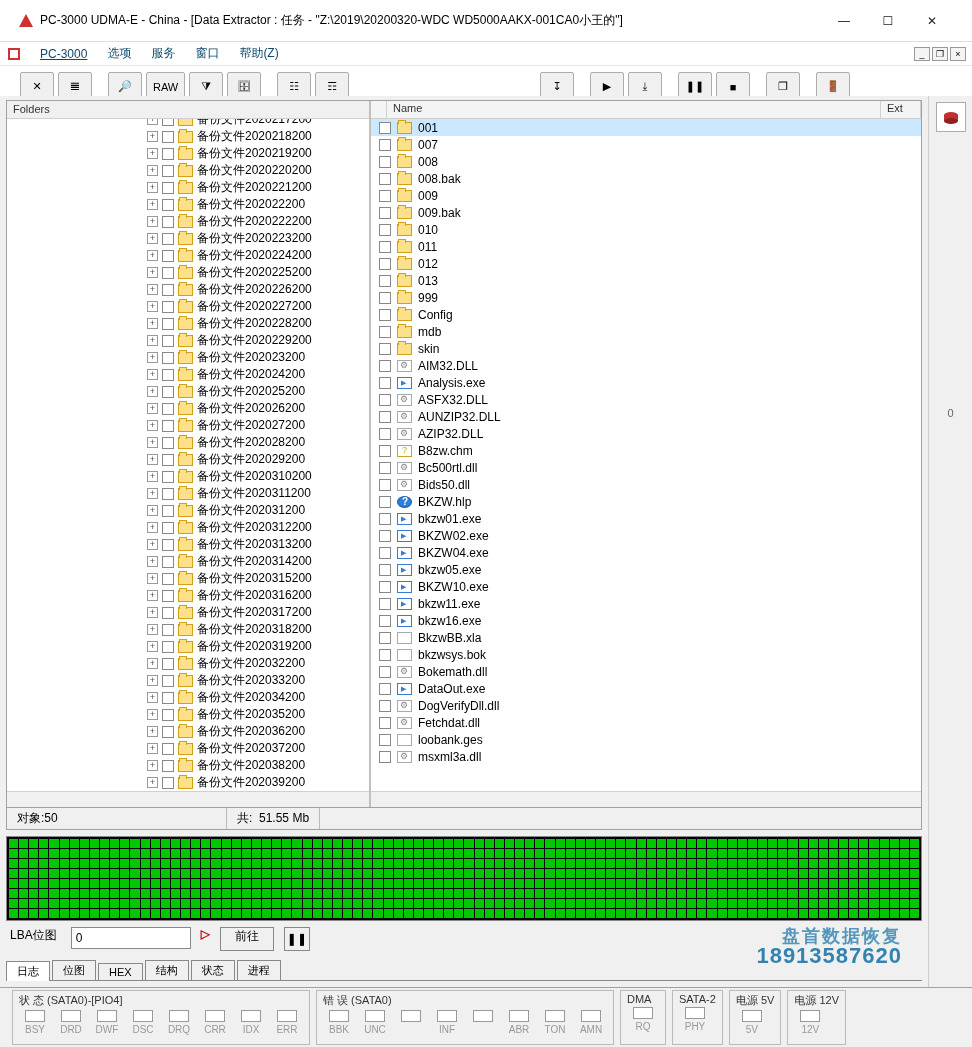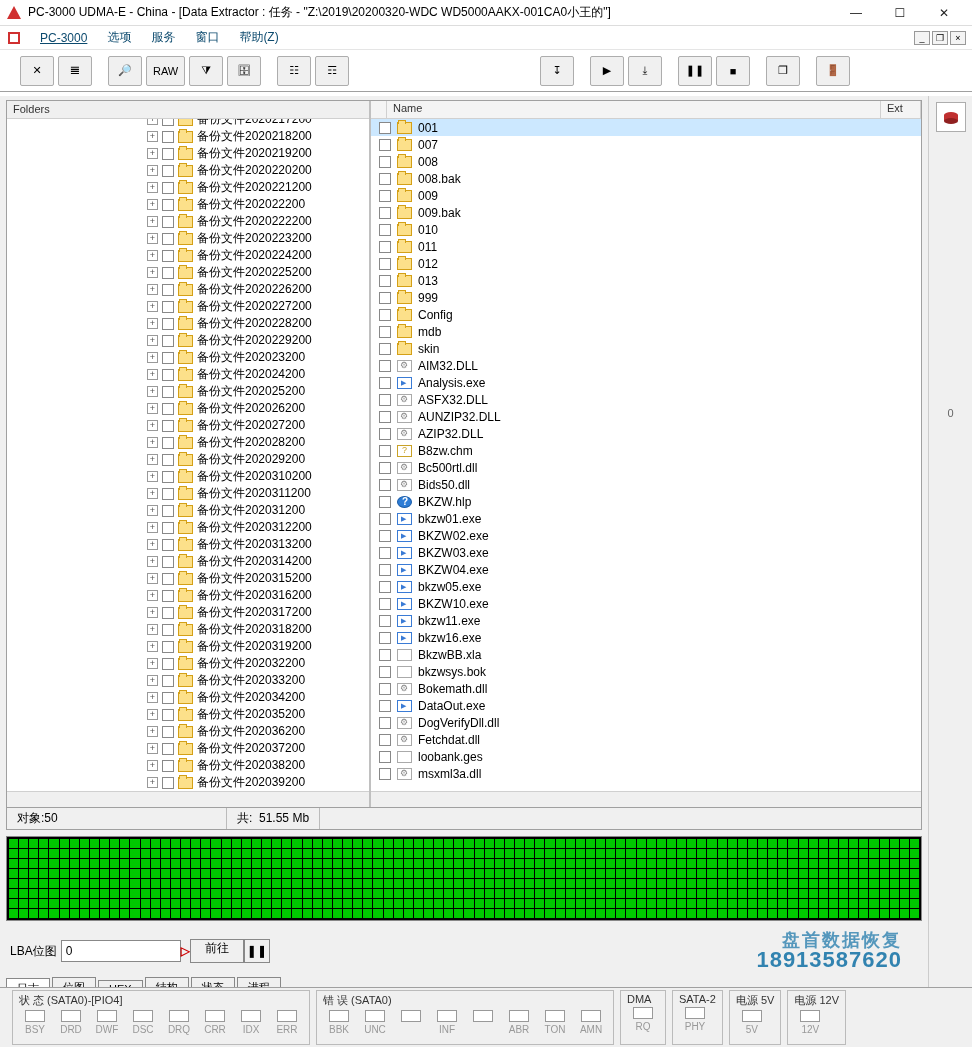--- a/index.html
+++ b/index.html
@@ -1,17 +1,17 @@
 <!DOCTYPE html>
 <html><head>
 <meta charset="utf-8">
 <style>
 * { box-sizing: border-box; margin: 0; padding: 0; font-family: "Microsoft YaHei", "Segoe UI", Tahoma, sans-serif; font-size: 12px; }
 body { background: #fff; width: 972px; height: 1047px; overflow: hidden; position: relative; }
-.titlebar { height: 26px; background: #fff; border-bottom: 1px solid #ddd; display: flex; align-items: center; padding: 0 6px; }
+.titlebar { height: 42px; background: #fff; border-bottom: 1px solid #ddd; display: flex; align-items: center; padding: 0 18px; }
 .titlebar .app-icon { width: 16px; height: 16px; margin-right: 6px; }
 .titlebar .title { flex: 1; color: #000; }
 .titlebar .winbtn { width: 44px; height: 28px; display: flex; align-items: center; justify-content: center; color: #222; }
 .menubar { height: 24px; display: flex; align-items: center; padding: 0 6px; gap: 4px; border-bottom: 1px solid #e5e5e5; position: relative; }
 .menubar .menu-icon { width: 16px; height: 16px; margin-right: 6px; }
 .menubar .menu-item { padding: 2px 8px; color: #0c4a6e; }
 .menubar .menu-item u { text-decoration: underline; }
 .menubar .mdi-btns { position: absolute; right: 6px; display: flex; gap: 2px; }
 .menubar .mdi-btns div { width: 16px; height: 14px; border: 1px solid #999; background: #f4f4f4; font-size: 9px; display: flex; align-items: center; justify-content: center; }
 .toolbar { height: 42px; border-bottom: 1px solid #a0a0a0; display: flex; align-items: center; padding: 4px 8px; gap: 4px; }
@@ -55,21 +55,21 @@
 .file-row .fico.hlp::after { content: "?"; color: #fff; position: absolute; left: 4px; top: -1px; font-size: 10px; font-weight: bold; }
 .file-row .fico.chm { background: #fff; border: 1px solid #c9a227; }
 .file-row .fico.chm::after { content: "?"; position: absolute; left: 4px; top: -1px; font-size: 9px; color: #c9a227; }
 .file-row .lbl { font-size: 12px; }
 .file-scroll-h { height: 16px; background: #f0f0f0; border-top: 1px solid #d0d0d0; }
 .statusrow { height: 22px; border: 1px solid #a0a0a0; border-top: none; margin: 0 6px; display: flex; align-items: center; background: #f0f0f0; }
 .statusrow .cell { padding: 2px 10px; border-right: 1px solid #bbb; }
 .bitmap { margin: 6px; border: 1px solid #888; background: #000; position: relative; }
 .bitmap-grid { display: grid; grid-template-columns: repeat(90, 1fr); grid-auto-rows: 9px; gap: 1px; padding: 2px; background: #000; }
 .bitmap-grid .cell { background: #00c800; }
-.lba-row { height: 30px; margin: 12px 6px; display: flex; align-items: center; position: relative; }
+.lba-row { height: 30px; margin: 0 6px; display: flex; align-items: flex-start; gap: 10px; position: relative; }
 .lba-row .lba-lbl { padding: 0 4px; }
 .lba-row input { height: 22px; width: 120px; border: 1px solid #888; padding: 0 4px; background: #fff; }
 .lba-row .btn { height: 24px; padding: 0 14px; border: 1px solid #888; background: #f0f0f0; }
 .lba-row .pausebtn { width: 26px; height: 24px; border: 1px solid #888; background: #f0f0f0; display: flex; align-items: center; justify-content: center; }
 .lba-row .watermark { position: absolute; right: 20px; color: #0369a1; font-size: 20px; font-weight: bold; display: flex; flex-direction: column; align-items: flex-end; line-height: 1; }
 .lba-row .watermark .wm1 { font-size: 18px; opacity: 0.65; letter-spacing: 2px; }
 .lba-row .watermark .wm2 { font-size: 22px; letter-spacing: 1px; opacity: 0.8;}
 .tabs { height: 22px; margin: 2px 6px 0 6px; display: flex; align-items: flex-end; border-bottom: 1px solid #888; }
 .tabs .tab { padding: 2px 10px; border: 1px solid #888; border-bottom: none; background: #f0f0f0; margin-right: 2px; font-size: 11px; }
 .tabs .tab.active { background: #fff; position: relative; top: 1px; }
@@ -532,25 +532,20 @@
             <span class="lbl">bkzw01.exe</span>
           </div>
           <div class="file-row">
             <span class="chk"></span>
             <span class="fico exe"></span>
             <span class="lbl">BKZW02.exe</span>
           </div>
           <div class="file-row">
             <span class="chk"></span>
             <span class="fico exe"></span>
-            <span class="lbl">BKZW03.exe</span>
-          </div>
-          <div class="file-row">
-            <span class="chk"></span>
-            <span class="fico exe"></span>
             <span class="lbl">BKZW04.exe</span>
           </div>
           <div class="file-row">
             <span class="chk"></span>
             <span class="fico exe"></span>
             <span class="lbl">bkzw05.exe</span>
           </div>
           <div class="file-row">
             <span class="chk"></span>
             <span class="fico exe"></span>

